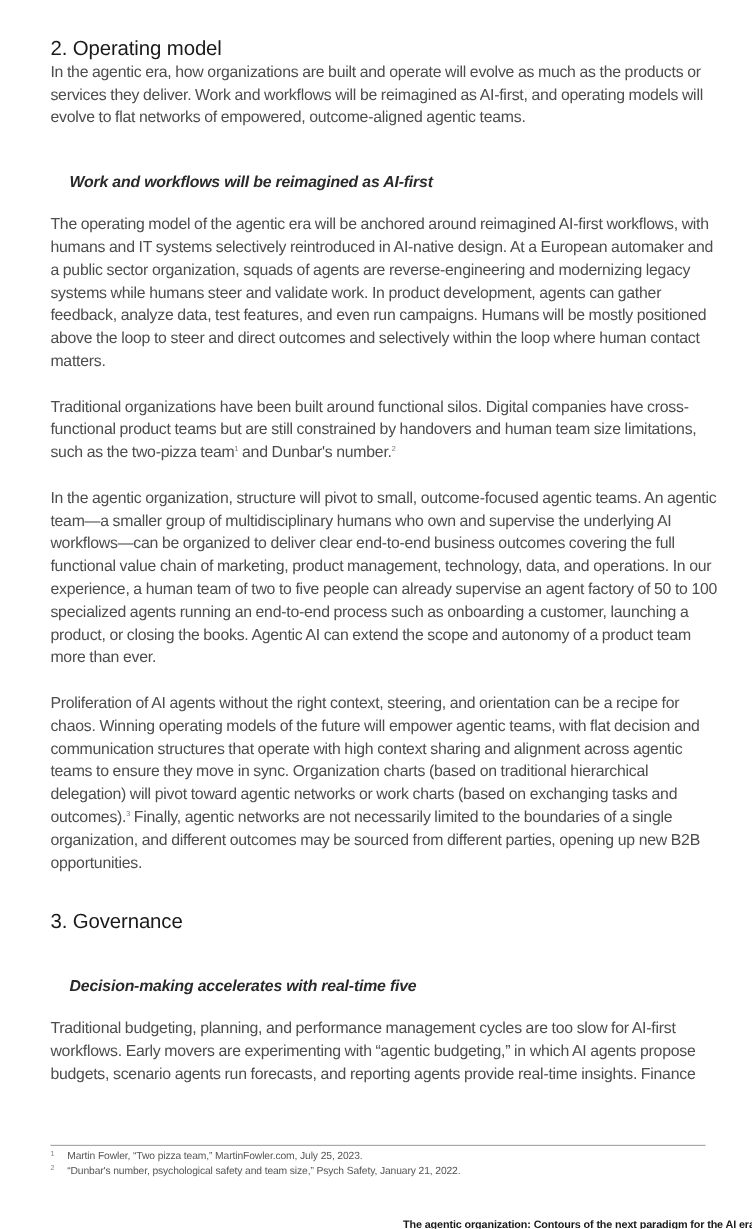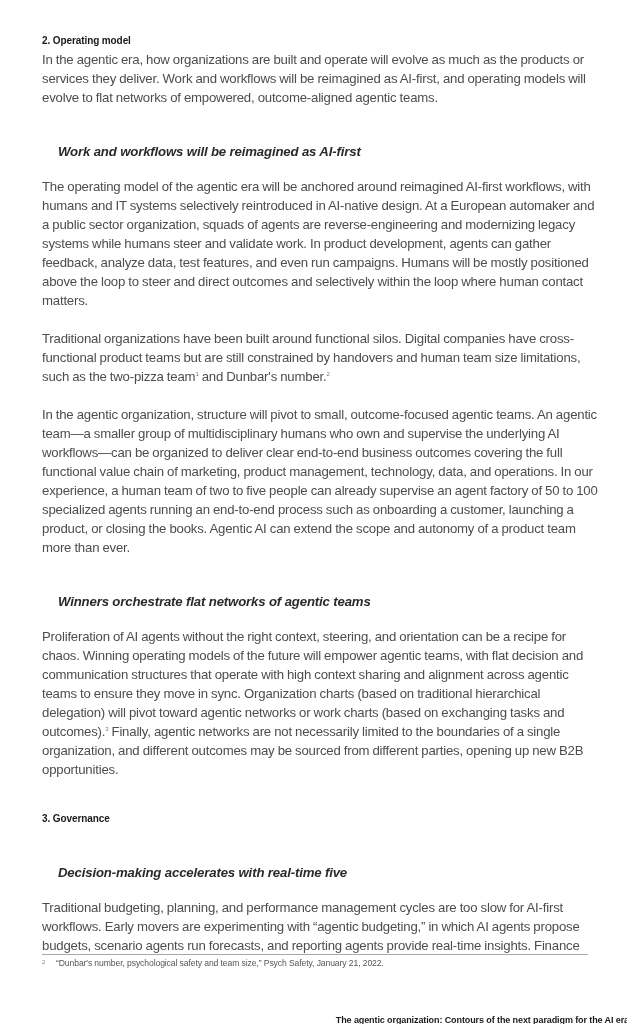--- a/index.html
+++ b/index.html
@@ -3,21 +3,21 @@
 <meta charset="utf-8">
 <style>
   html, body { margin: 0; padding: 0; background: #ffffff; }
   body {
     width: 627px; height: 1024px; position: relative; overflow: hidden;
     font-family: "Liberation Sans", sans-serif;
     color: #4a4a4a;
   }
   .page { position: absolute; left: 42px; top: 31px; width: 560px; }
   .h-section {
-    font-weight: bold; color: #1a1a1a; font-size: 10px; line-height: 19px;
+    font-weight: normal; color: #1a1a1a; font-size: 17px; line-height: 19px;
     margin: 0; letter-spacing: -0.1px;
   }
   .h-sub {
     font-style: italic; color: #2a2a2a; font-size: 13.2px; line-height: 19px;
     margin: 16px; letter-spacing: -0.15px;
   }
   p.body {
     margin: 0; font-size: 13.2px; line-height: 19px; color: #4d4d4d;
     letter-spacing: -0.2px; word-spacing: -0.3px;
   }
@@ -48,34 +48,37 @@
 
   <h3 class="h-sub">Work and workflows will be reimagined as AI-first</h3>
   <p class="body">The operating model of the agentic era will be anchored around reimagined AI-first workflows, with humans and IT systems selectively reintroduced in AI-native design. At a European automaker and a public sector organization, squads of agents are reverse-engineering and modernizing legacy systems while humans steer and validate work. In product development, agents can gather feedback, analyze data, test features, and even run campaigns. Humans will be mostly positioned above the loop to steer and direct outcomes and selectively within the loop where human contact matters.</p>
   <div class="gap"></div>
 
   <p class="body"><span>Traditional organizations have been built around functional silos. Digital companies have cross-functional product teams but are still constrained by handovers and human team size limitations, such as the two-pizza team</span><sup class="fn">1</sup><span> and Dunbar's number.</span><sup class="fn">2</sup></p>
   <div class="gap"></div>
   <p class="body">In the agentic organization, structure will pivot to small, outcome-focused agentic teams. An agentic team—a smaller group of multidisciplinary humans who own and supervise the underlying AI workflows—can be organized to deliver clear end-to-end business outcomes covering the full functional value chain of marketing, product management, technology, data, and operations. In our experience, a human team of two to five people can already supervise an agent factory of 50 to 100 specialized agents running an end-to-end process such as onboarding a customer, launching a product, or closing the books. Agentic AI can extend the scope and autonomy of a product team more than ever.</p>
   <div class="gap"></div>
 
-  <h3 class="h-sub">Winners orchestrate flat networks of agentic teams</h3>
   <p class="body"><span>Proliferation of AI agents without the right context, steering, and orientation can be a recipe for chaos. Winning operating models of the future will empower agentic teams, with flat decision and communication structures that operate with high context sharing and alignment across agentic teams to ensure they move in sync. Organization charts (based on traditional hierarchical delegation) will pivot toward agentic networks or work charts (based on exchanging tasks and outcomes).</span><sup class="fn">3</sup><span> Finally, agentic networks are not necessarily limited to the boundaries of a single organization, and different outcomes may be sourced from different parties, opening up new B2B opportunities.</span></p>
   <div class="gap"></div>
   <div class="gap" style="height:11px"></div>
 
   <h2 class="h-section">3. Governance</h2>
   <div class="gap"></div>
 
   <h3 class="h-sub">Decision-making accelerates with real-time five</h3>
   <p class="body">Traditional budgeting, planning, and performance management cycles are too slow for AI-first workflows. Early movers are experimenting with “agentic budgeting,” in which AI agents propose budgets, scenario agents run forecasts, and reporting agents provide real-time insights. Finance</p>
 </div>
 
 <div class="rule"></div>
 
 <div class="footnotes">
   <div class="fn-row">
+    <span class="fn-num">1</span>
+    <span class="fn-text">Martin Fowler, “Two pizza team,” MartinFowler.com, July 25, 2023.</span>
+  </div>
+  <div class="fn-row">
     <span class="fn-num">2</span>
     <span class="fn-text">“Dunbar's number, psychological safety and team size,” Psych Safety, January 21, 2022.</span>
   </div>
 </div>
 
 <div class="running-footer">The agentic organization: Contours of the next paradigm for the AI era</div>
 
 </body></html>

